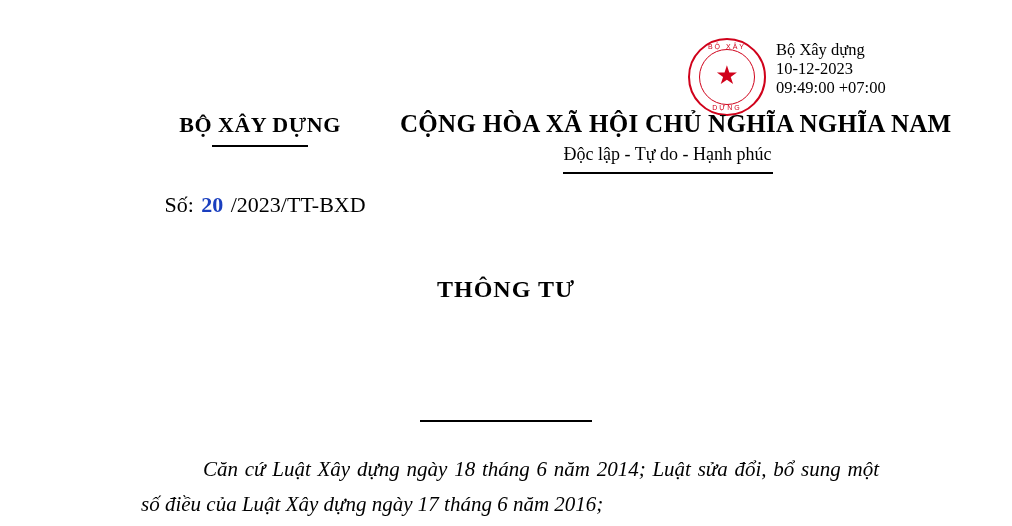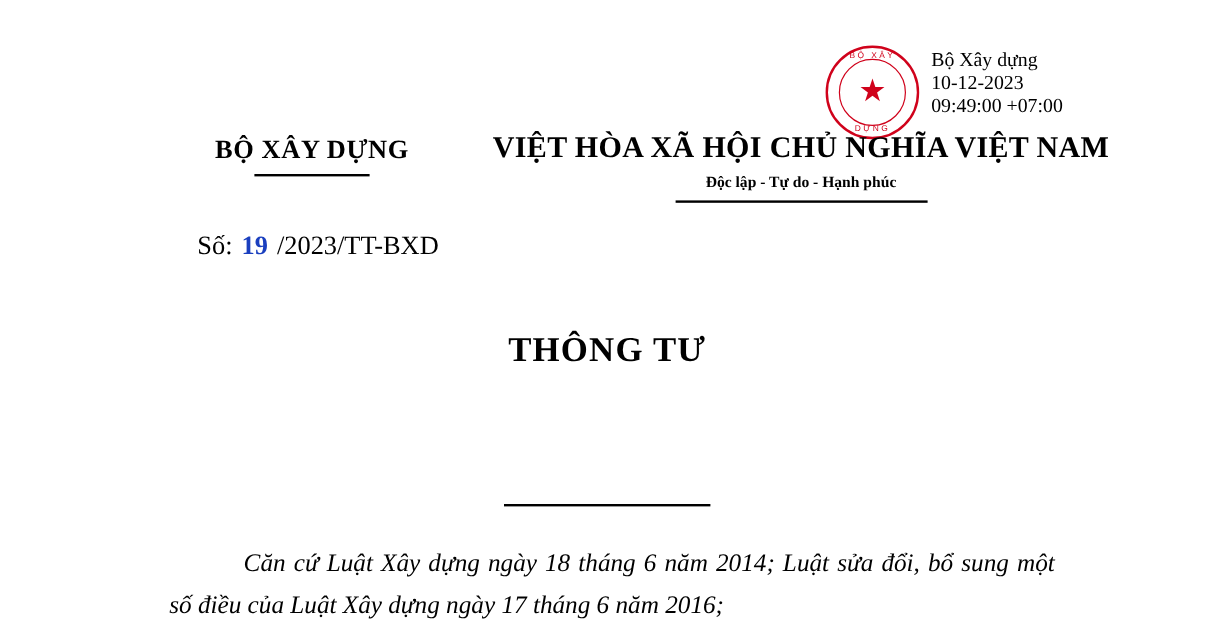--- a/index.html
+++ b/index.html
@@ -109,22 +109,22 @@
     width: 535px;
     text-align: center;
   }
   .hdr-right .country {
     font-weight: bold;
     font-size: 25px;
     letter-spacing: 0.3px;
     white-space: nowrap;
   }
   .hdr-right .motto {
-    font-weight: bold;
-    font-size: 13px;
+    font-weight: normal;
+    font-size: 18px;
     margin-top: 6px;
   }
 
   .doc-number {
     position: absolute;
     left: 130px;
     top: 192px;
     width: 270px;
     text-align: center;
     font-size: 22px;
@@ -155,21 +155,21 @@
   }
 
   
   .title-main {
     position: absolute;
     left: 0;
     top: 276px;
     width: 1012px;
     text-align: center;
     font-weight: bold;
-    font-size: 29px;
+    font-size: 24px;
     letter-spacing: 1px;
   }
   .title-sub {
     position: absolute;
     left: 106px;
     top: 314px;
     width: 800px;
     text-align: center;
     font-weight: bold;
     font-size: 21px;
@@ -230,28 +230,28 @@
       <div>09:49:00 +07:00</div>
     </div>
   </div>
 
   <div class="hdr-left">
     <div class="org">BỘ XÂY DỰNG</div>
     <div class="rule short"></div>
   </div>
 
   <div class="hdr-right">
-    <div class="country">VIỆT HÒA XÃ HỘI CHỦ NGHĨA VIỆT NAM</div>
+    <div class="country">CỘNG HÒA XÃ HỘI CHỦ NGHĨA NGHĨA NAM</div>
     <div class="motto">Độc lập - Tự do - Hạnh phúc</div>
     <div class="rule mid"></div>
   </div>
 
   <div class="doc-number">
     <span>Số:</span>
-    <span class="num">19</span>
+    <span class="num">20</span>
     <span>/2023/TT-BXD</span>
   </div>
 
 
   <div class="title-main">THÔNG TƯ</div>
   <div class="title-sub">
   </div>
   <div class="title-rule"></div>
 
   <div class="body-text">

